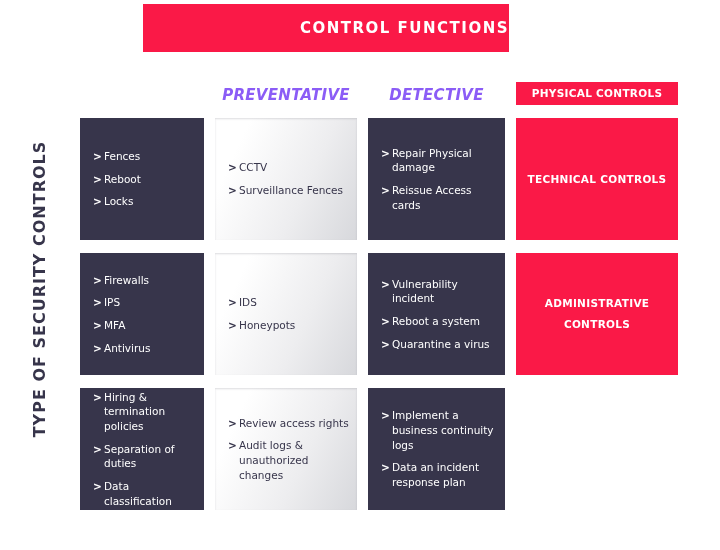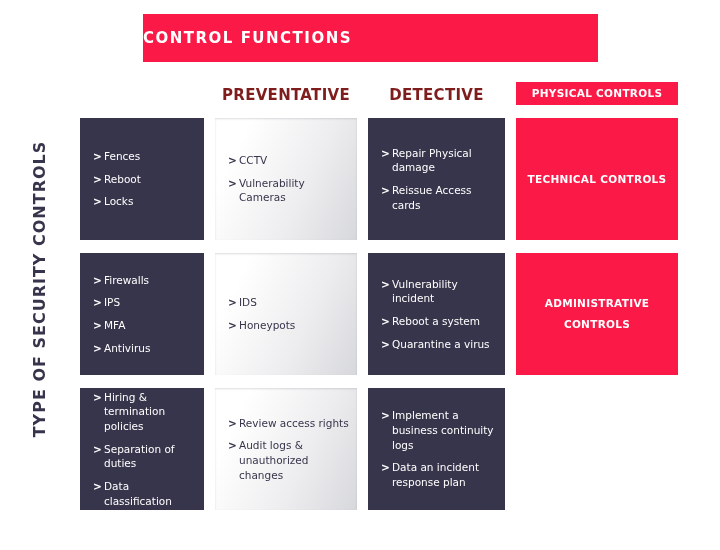--- a/index.html
+++ b/index.html
@@ -1,42 +1,42 @@
 <!DOCTYPE html>
 <html><head>
 <meta charset="utf-8">
 <style>
   html,body{margin:0;padding:0;}
   body{
     width:720px;height:550px;position:relative;background:#ffffff;
     font-family:"DejaVu Sans","Liberation Sans",sans-serif;overflow:hidden;
   }
   .banner{
-    position:absolute;left:143px;top:4px;width:455px;height:48px;
-    background:#FA1947;display:flex;align-items:center;justify-content:flex-start;margin-top:10px;
+    position:absolute;left:143px;top:4px;width:366px;height:48px;
+    background:#FA1947;display:flex;align-items:center;justify-content:flex-end;
   }
   .banner-title{
     color:#ffffff;font-size:15px;font-weight:bold;letter-spacing:1.5px;
   }
   .axis-label{
     position:absolute;left:-138px;top:277px;width:360px;height:24px;
     transform:rotate(-90deg);text-align:center;
     color:#37354B;font-size:16px;font-weight:bold;letter-spacing:1px;white-space:nowrap;
   }
   .matrix{
     position:absolute;left:80px;top:82px;
     display:grid;
     grid-template-columns:124px 142px 137px 162px;
     grid-template-rows:23px 122px 122px 122px;
     gap:13px 11px;
   }
   .col-header{
     display:flex;align-items:flex-end;justify-content:center;
-    color:#7f1d1d;font-size:15px;font-weight:bold;letter-spacing:0.3px;
-    padding-bottom:1px;white-space:nowrap;
+    color:#8b5cf6;font-size:15px;font-weight:bold;letter-spacing:0.3px;
+    padding-bottom:1px;white-space:nowrap;font-style:italic;
   }
   .label-cell{
     background:#FA1947;display:flex;align-items:center;justify-content:center;
     text-align:center;padding:6px 9px;
   }
   .label-text{
     color:#ffffff;font-size:10.5px;font-weight:bold;letter-spacing:0.3px;line-height:2;
   }
   .cell{
     display:flex;flex-direction:column;justify-content:center;
@@ -84,21 +84,21 @@
       <span class="item-text">Locks</span>
     </div>
   </div>
   <div class="cell light">
     <div class="item">
       <span class="bullet">&gt;</span>
       <span class="item-text">CCTV</span>
     </div>
     <div class="item">
       <span class="bullet">&gt;</span>
-      <span class="item-text">Vulnerability Cameras</span>
+      <span class="item-text">Surveillance Fences</span>
     </div>
   </div>
   <div class="cell dark">
     <div class="item">
       <span class="bullet">&gt;</span>
       <span class="item-text">Repair Physical damage</span>
     </div>
     <div class="item">
       <span class="bullet">&gt;</span>
       <span class="item-text">Reissue Access cards</span>

